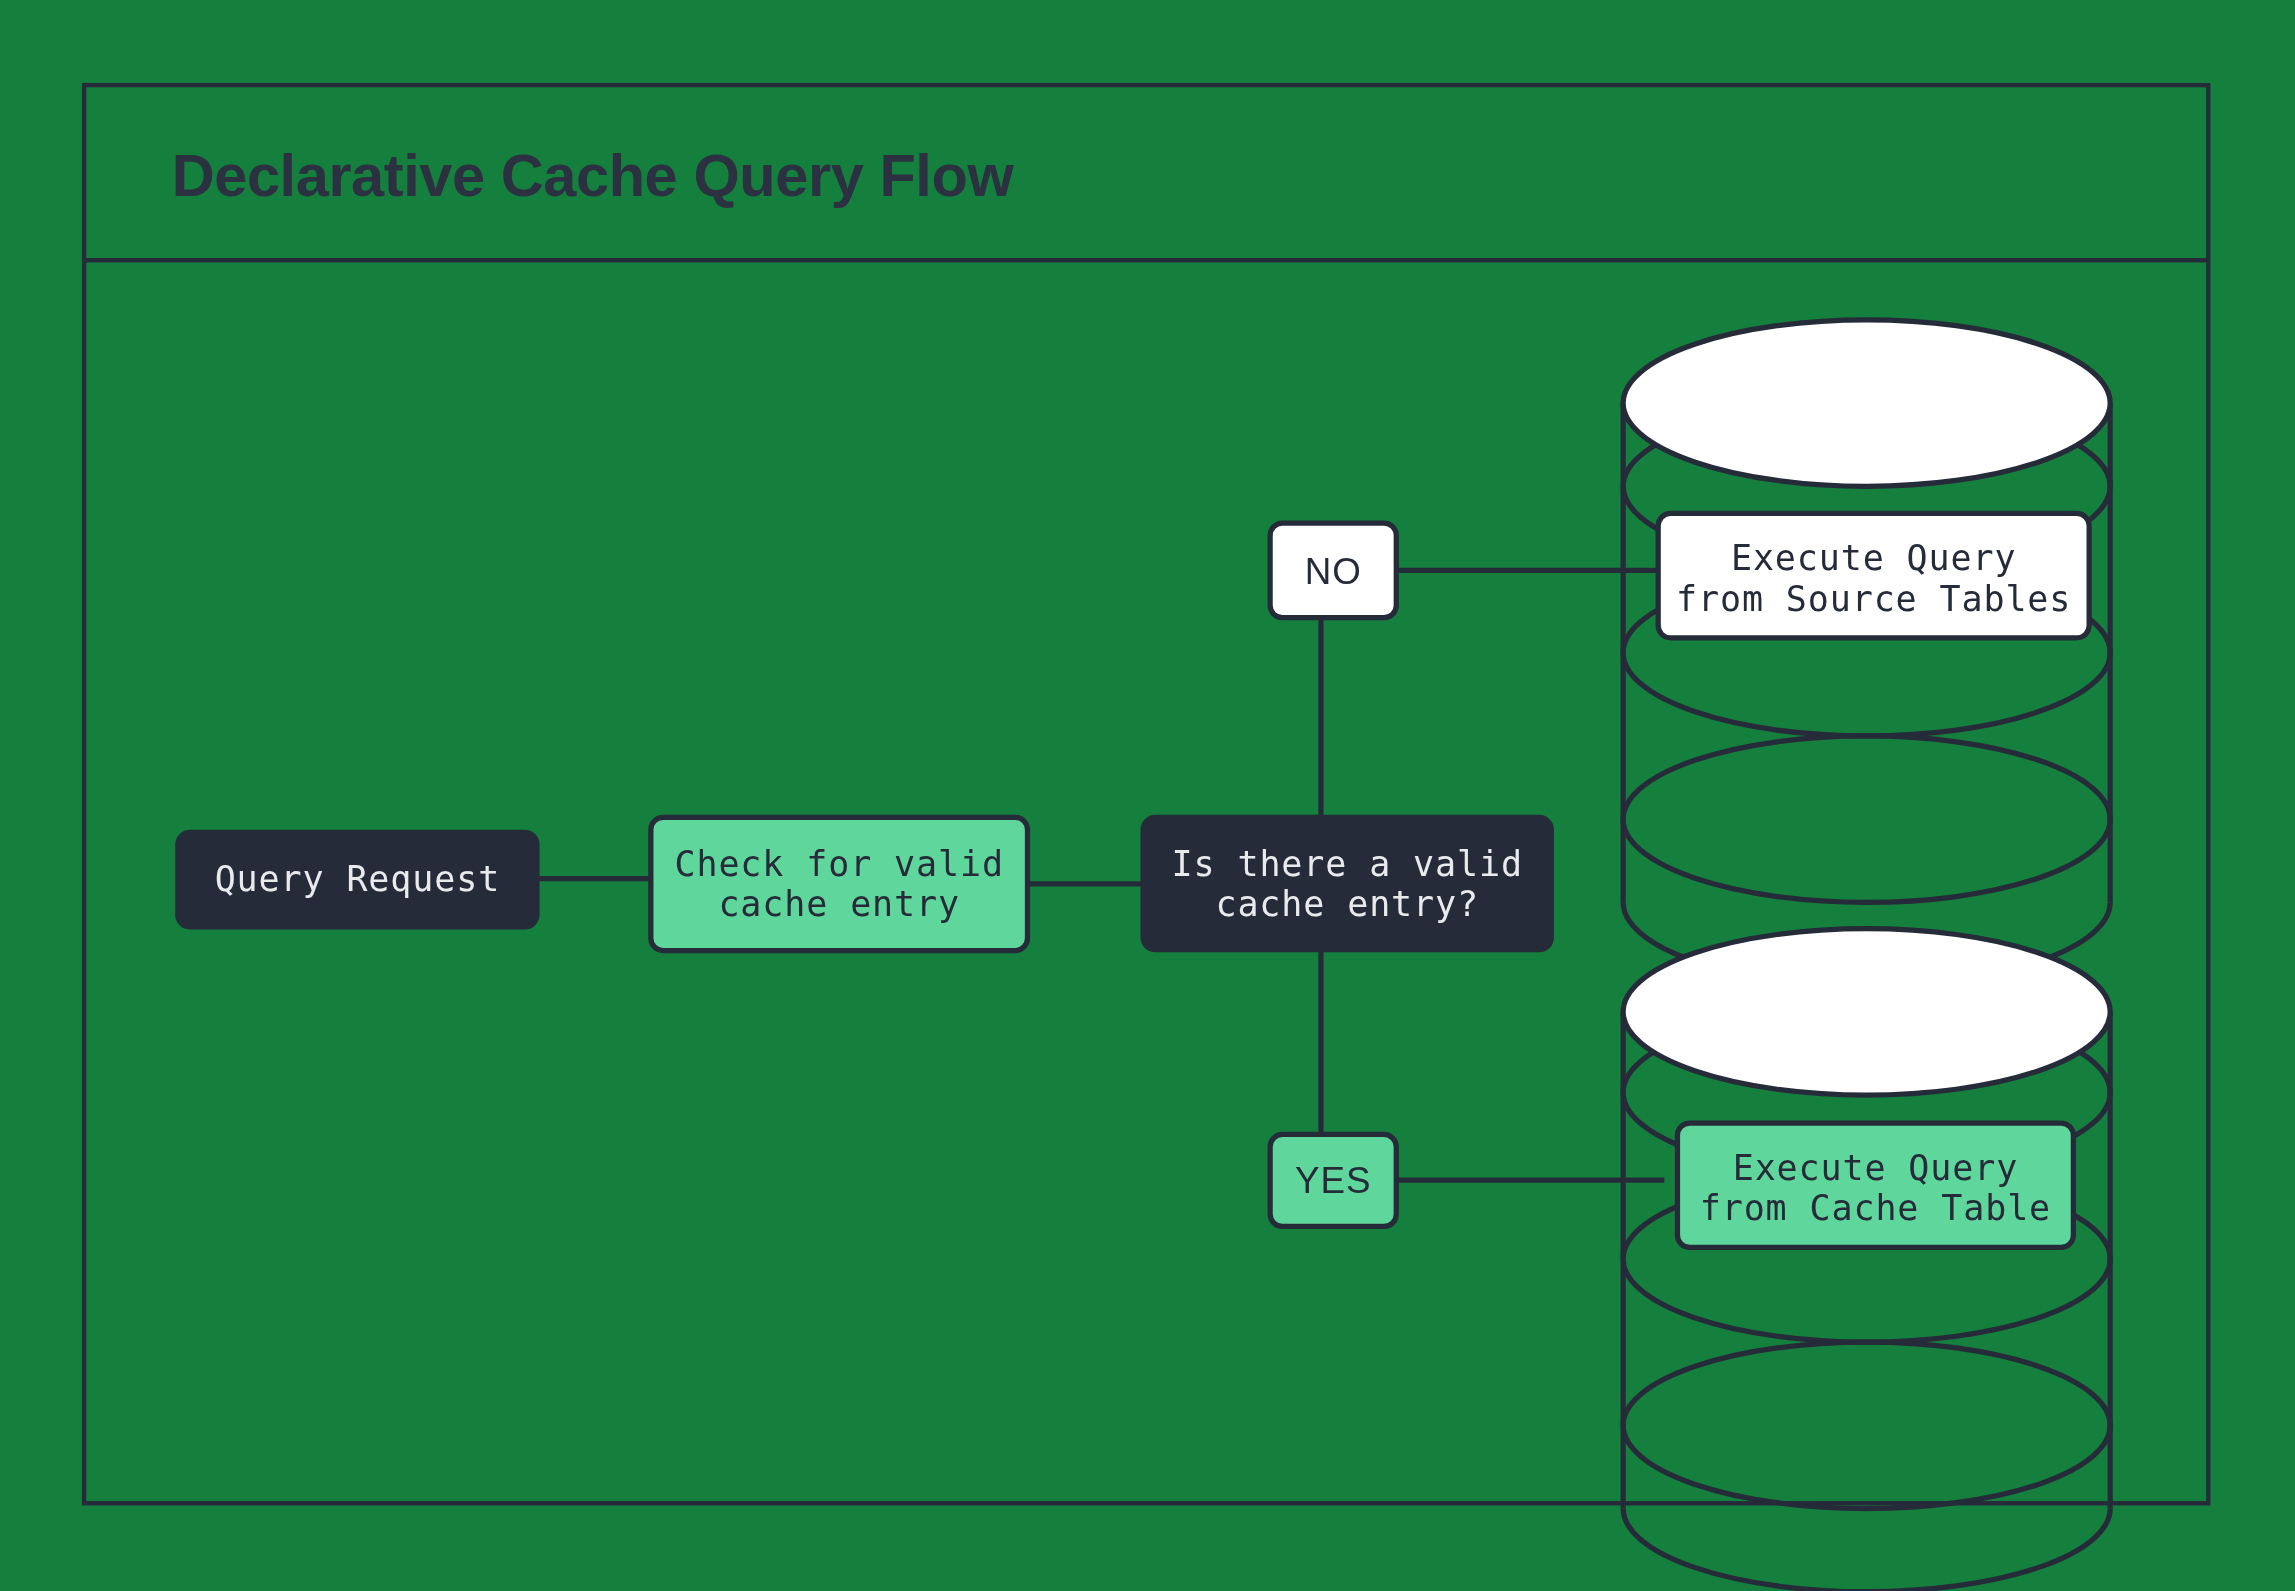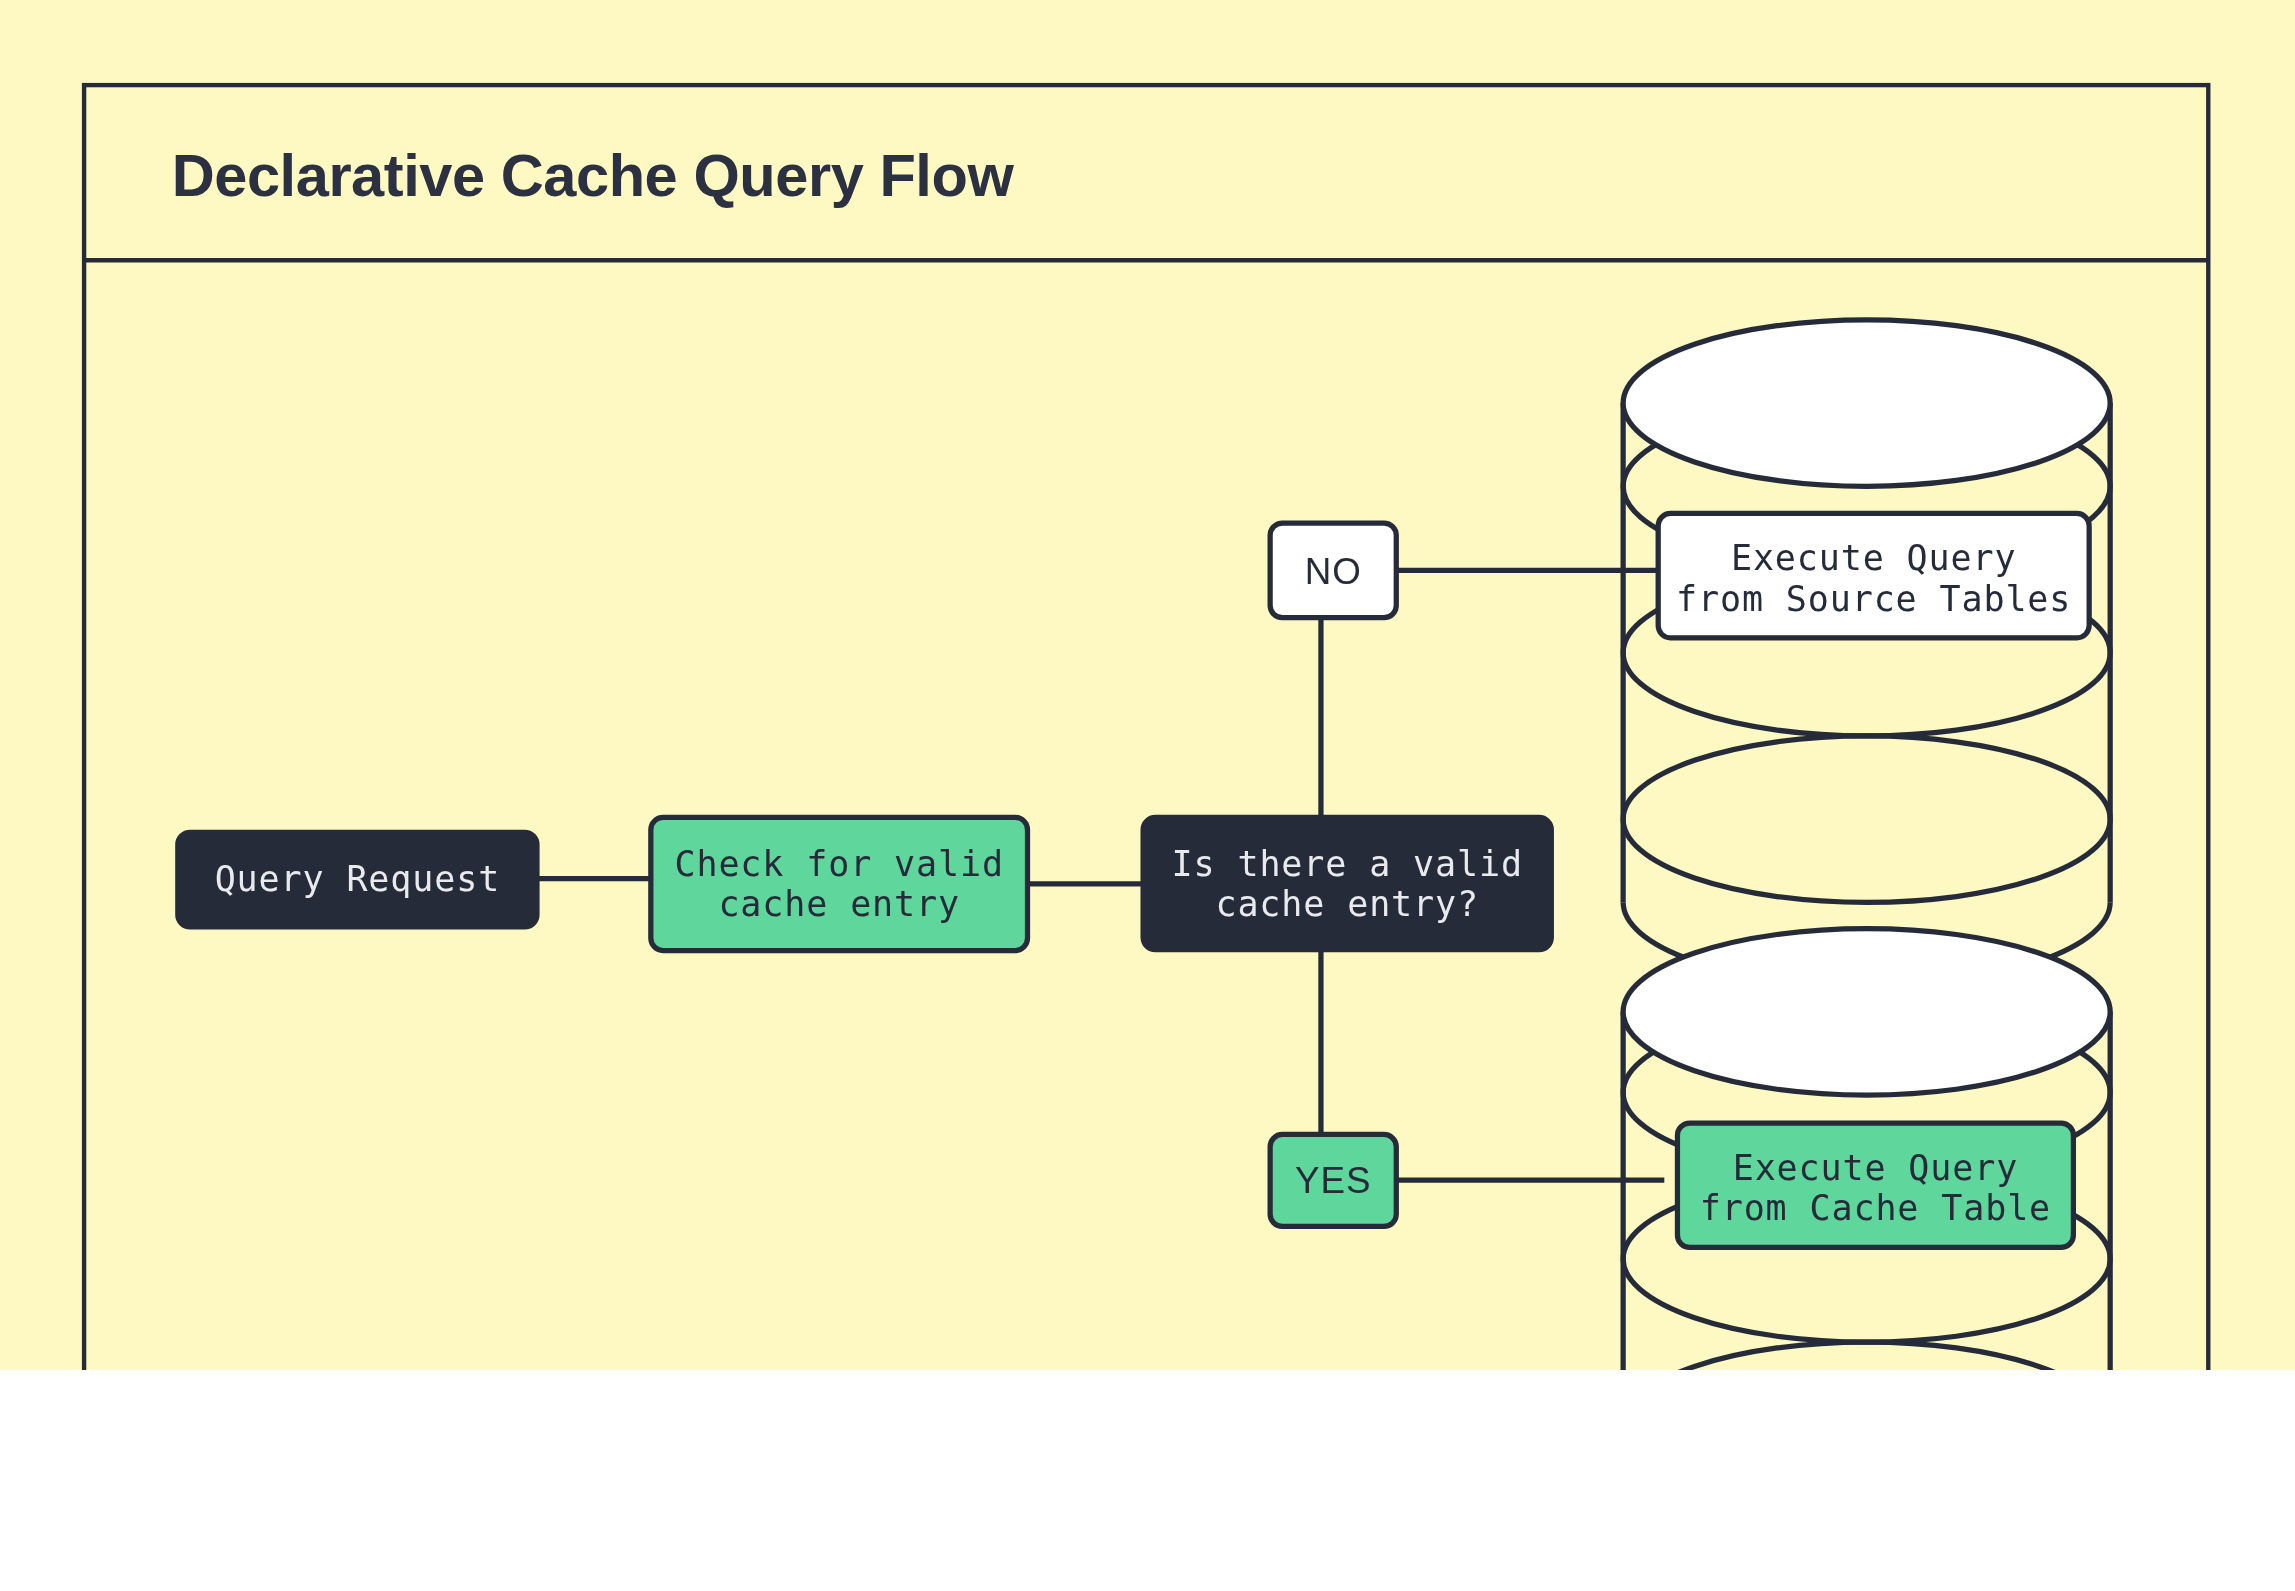--- a/index.html
+++ b/index.html
@@ -4,22 +4,22 @@
 <title>Declarative Cache Query Flow</title>
 <style>
   html, body {
     margin: 0;
     padding: 0;
     background: #ffffff;
   }
   #stage {
     position: relative;
     width: 2295px;
-    height: 1370px;
-    background: #fef9c3;
+    height: 1591px;
+    background: #15803d;
     overflow: hidden;
     font-family: "Liberation Sans", "DejaVu Sans", sans-serif;
   }
   #diagram-svg {
     position: absolute;
     left: 0;
     top: 0;
     width: 2295px;
     height: 1591px;
   }

